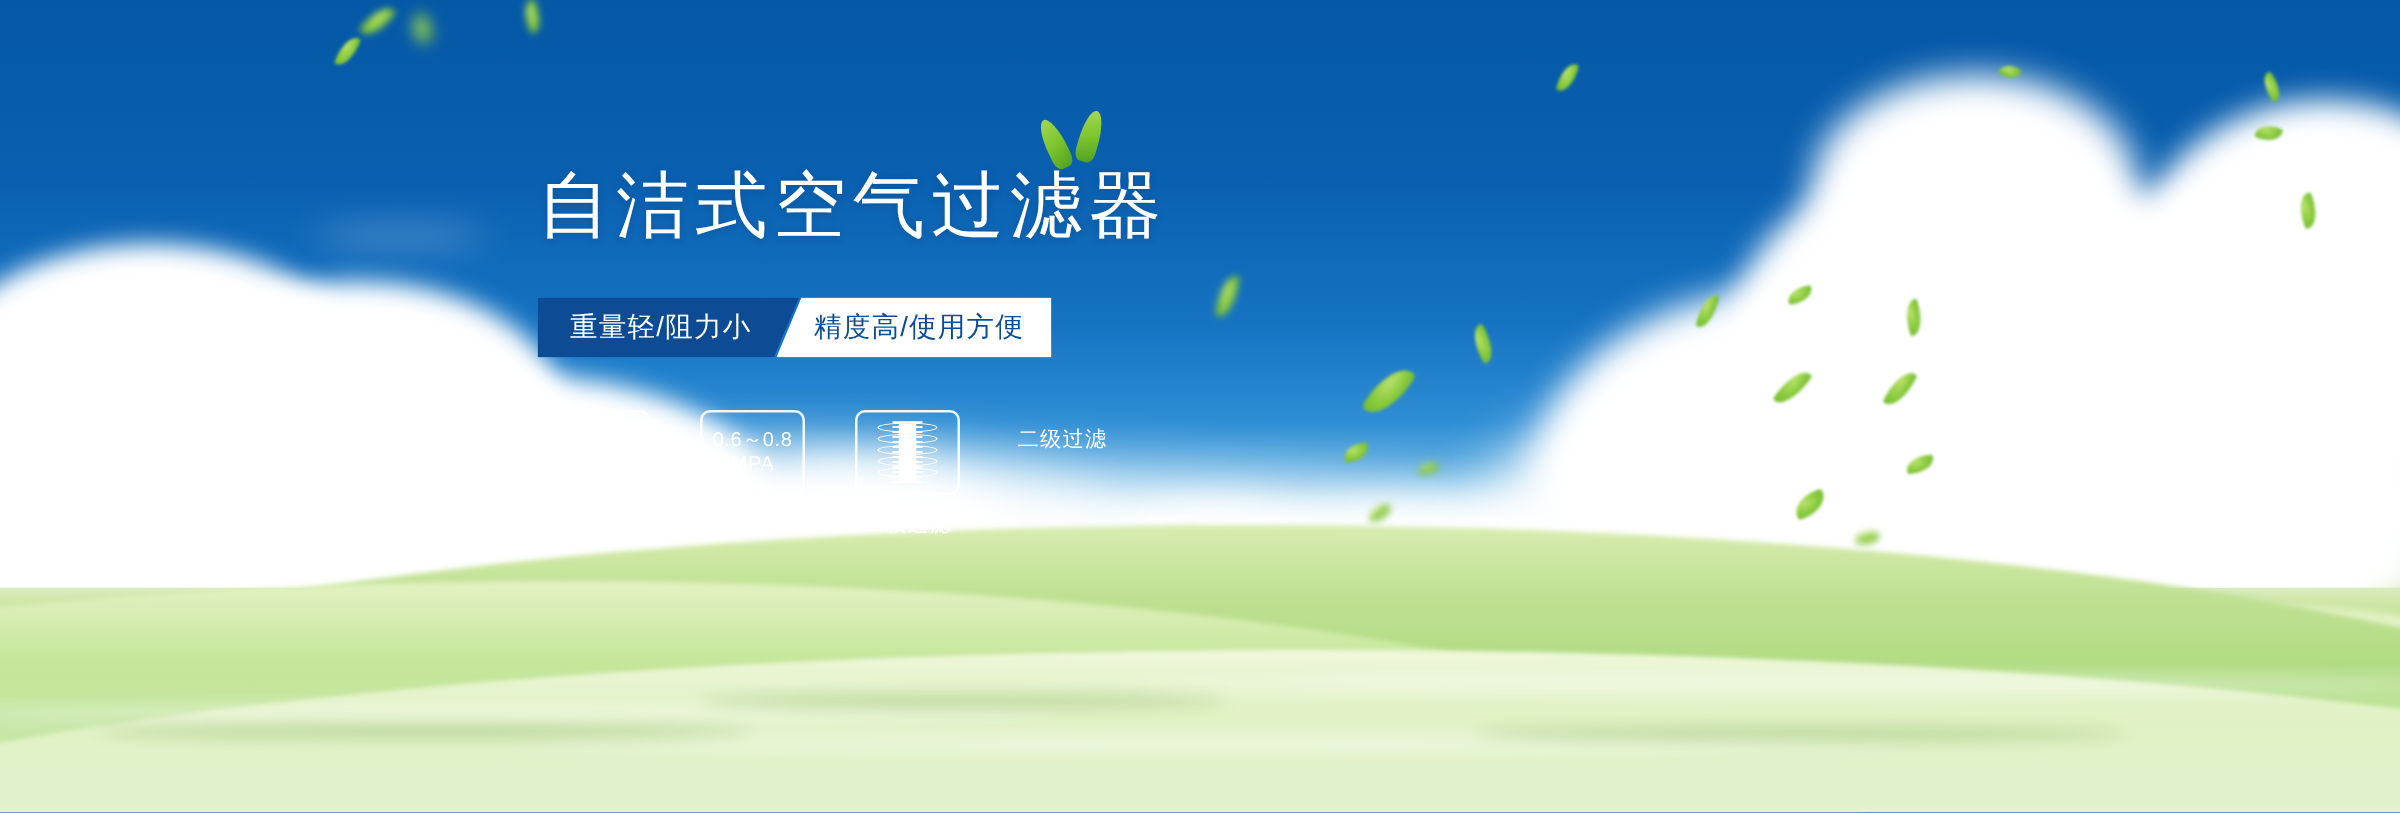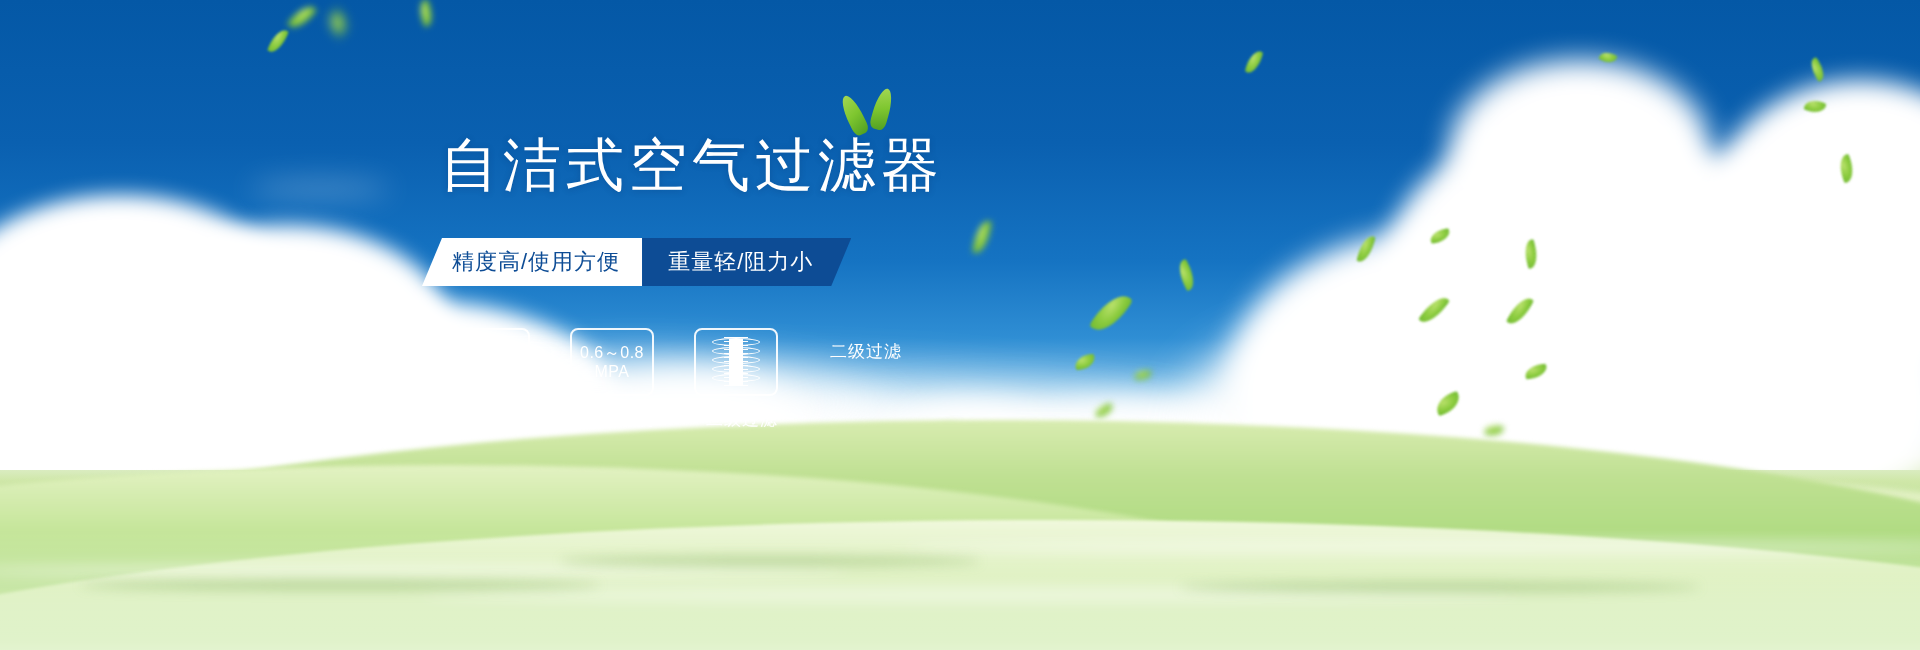--- a/index.html
+++ b/index.html
@@ -103,21 +103,21 @@
   .leaf {
     position:absolute;
     background:radial-gradient(ellipse at 35% 35%, #b8e06a 0%, #8ccc3f 45%, #5fae2a 100%);
     border-radius:80% 12% 80% 12%;
   }
   .leaf.blur1 { filter:blur(1.2px); }
   .leaf.blur2 { filter:blur(3px); }
   .leaf.blur3 { filter:blur(6px); }
 
   
-  .content { position:absolute; left:10px; top:0; width:1896px; height:650px; }
+  .content { position:absolute; left:0; top:0; width:1896px; height:650px; }
 
   .title-wrap { position:absolute; left:430px; top:136px; }
   .title {
     font-size:58px; line-height:1; color:#ffffff; letter-spacing:5px;
     font-weight:400; white-space:nowrap;
     text-shadow:0 1px 6px rgba(0,40,90,.25);
   }
 
   
   .title-leaves { position:absolute; left:400px; top:-52px; width:70px; height:56px; }
@@ -136,21 +136,21 @@
     background:#0d4c95; color:#ffffff; padding:0 24px 0 26px;
     clip-path:polygon(0 0, 100% 0, calc(100% - 20px) 100%, 0 100%);
     padding-right:38px;
   }
   .tab-secondary {
     background:#ffffff; color:#0d4c95; padding:0 22px 0 30px; margin-left:-18px;
     clip-path:polygon(20px 0, 100% 0, 100% 100%, 0 100%);
   }
 
   .features { position:absolute; left:436px; top:328px; display:flex; gap:40px; }
-  .feature { width:84px; display:flex; flex-direction:column; align-items:flex-end; }
+  .feature { width:84px; display:flex; flex-direction:column; align-items:center; }
   .fbox {
     width:84px; height:68px; border:2px solid rgba(255,255,255,.92);
     border-radius:8px; display:flex; flex-direction:column;
     align-items:center; justify-content:center; position:relative;
   }
   .ftext { color:#ffffff; font-size:16px; line-height:19px; text-align:center; letter-spacing:.5px; }
   .fcap { margin-top:12px; color:#ffffff; font-size:17px; letter-spacing:1px; white-space:nowrap; text-align:center; }
 
   
   .gauge { position:relative; width:58px; height:50px; }
@@ -274,22 +274,22 @@
 
     <div class="title-wrap">
       <div class="title-leaves">
         <span class="tl tl-a"></span>
         <span class="tl tl-b"></span>
       </div>
       <div class="title">自洁式空气过滤器</div>
     </div>
 
     <div class="tabs">
+      <div class="tab tab-primary">重量轻/阻力小</div>
       <div class="tab tab-secondary">精度高/使用方便</div>
-      <div class="tab tab-primary">重量轻/阻力小</div>
     </div>
 
     <div class="features">
 
       <div class="feature">
         <div class="fbox">
           <div class="gauge">
             <span class="dot" style="transform:translate(0px,-22px);"></span>
             <span class="dot" style="transform:translate(6px,-21.2px);"></span>
             <span class="dot" style="transform:translate(11.7px,-18.6px);"></span>

